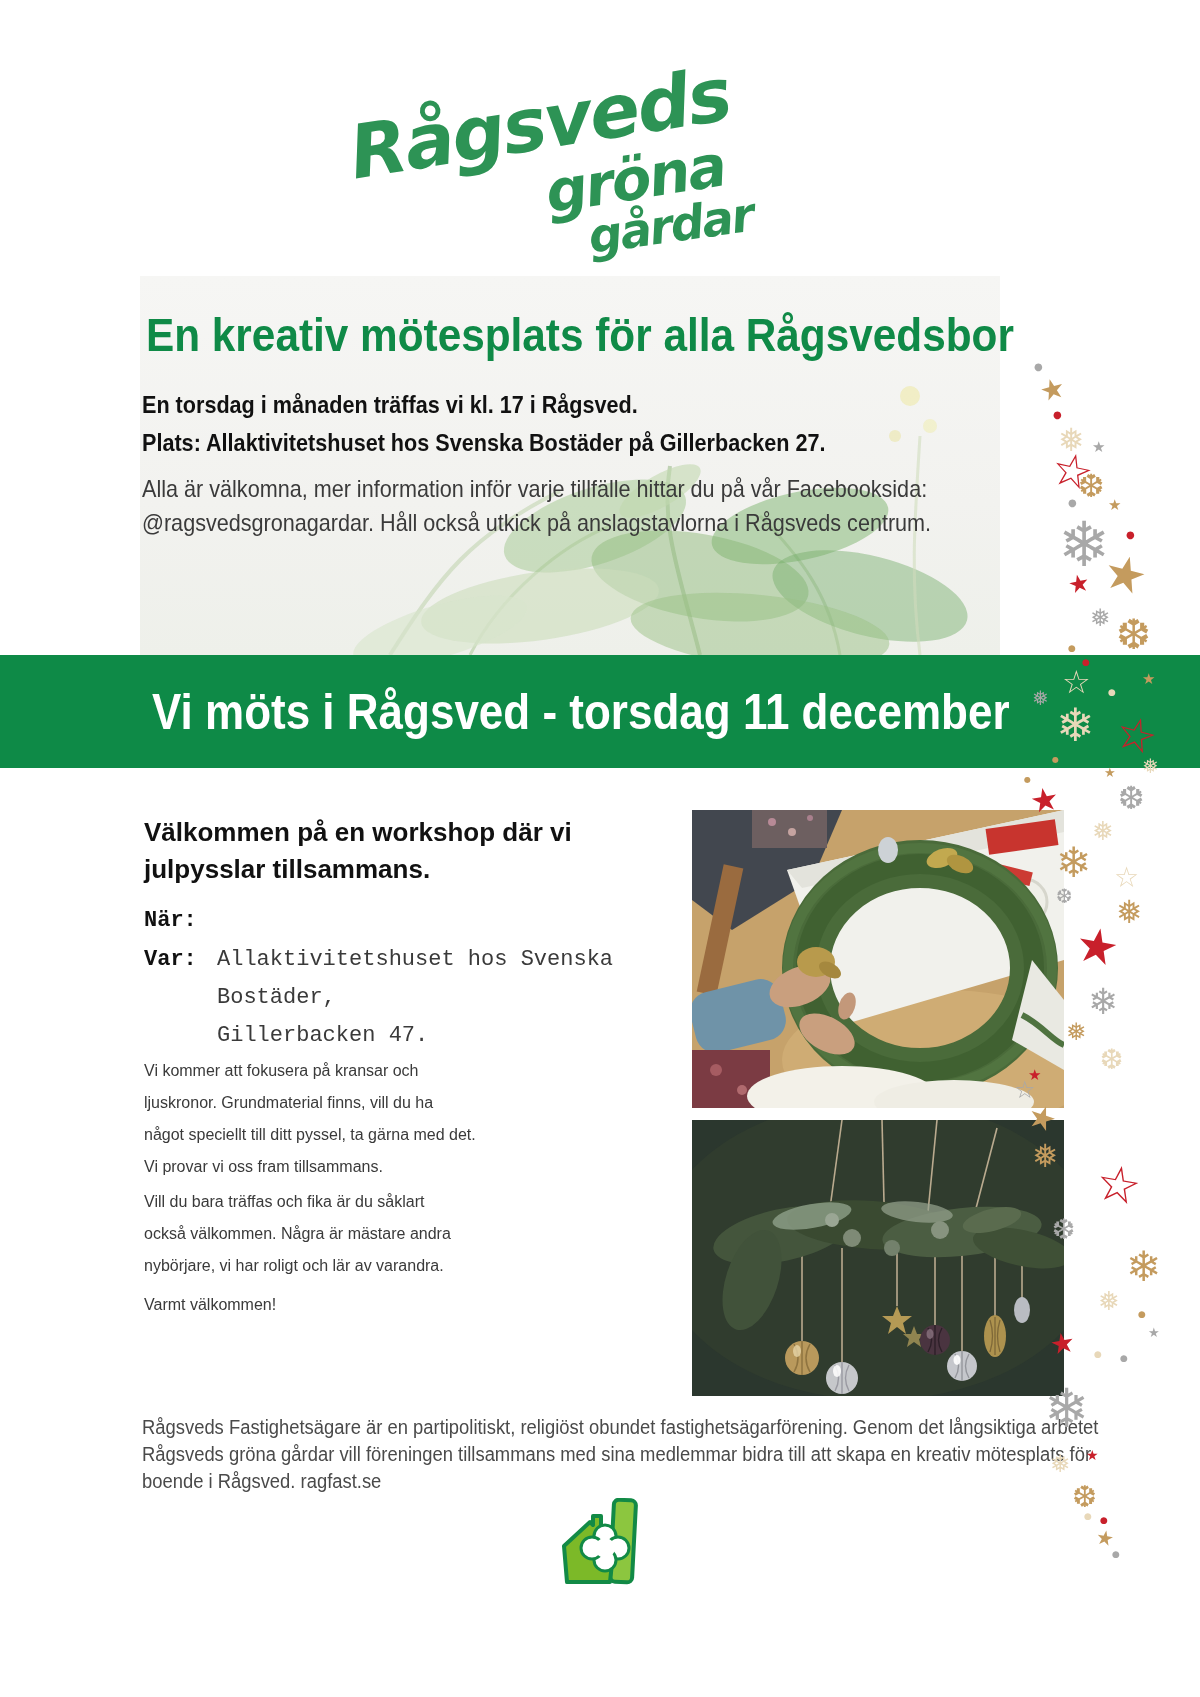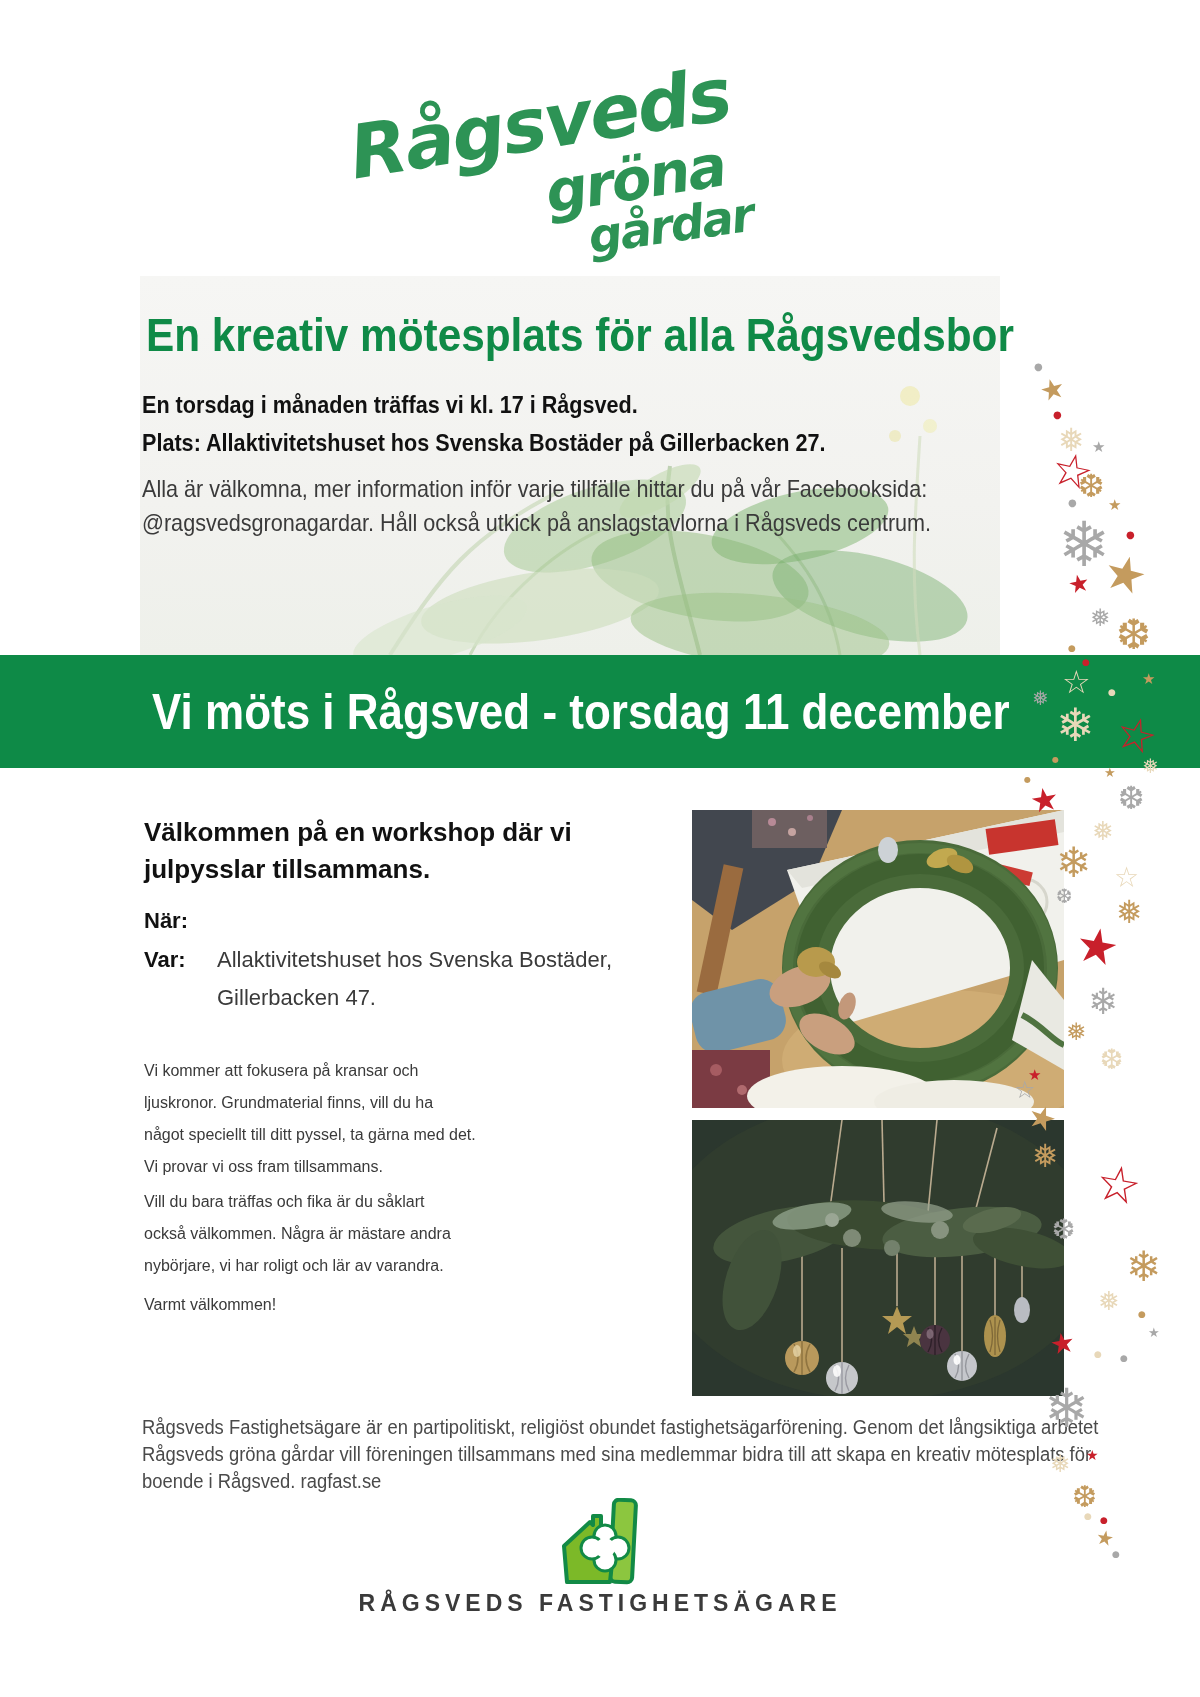--- a/index.html
+++ b/index.html
@@ -23,21 +23,21 @@
               line-height:34px;transform:scaleX(0.9);transform-origin:0 0;white-space:pre-line;}
 
   
   .banner{left:0;top:655px;width:1200px;height:113px;background:#0E8A47;z-index:1;}
   .banner-title{left:152px;top:682px;font-size:50px;font-weight:bold;color:#ffffff;line-height:1.2;
                 transform:scaleX(0.88);transform-origin:0 0;white-space:nowrap;z-index:2;}
 
   
   .ws-heading{left:144px;top:814px;font-size:26px;font-weight:bold;color:#111;line-height:37px;}
   .schedule{left:144px;top:902px;width:540px;}
-  .sched-row{display:flex;margin-bottom:1px;}
+  .sched-row{display:flex;margin-bottom:1px;font-family:Liberation Mono, monospace;}
   .sched-label{width:73px;font-size:22px;font-weight:bold;color:#111;line-height:38px;flex:none;}
   .sched-value{font-size:22px;color:#3a3a3a;line-height:38px;}
   .para{left:144px;font-size:16px;color:#3a3a3a;line-height:32px;width:560px;}
 
   
   .photo{z-index:2;}
   .photo svg{display:block;}
 
   
   .deco-layer{left:0;top:0;width:1200px;height:1697px;z-index:5;pointer-events:none;}
@@ -219,21 +219,20 @@
       <path d="M14 48 L40 24 L43 27 L43 18 L51 18 L51 30 L64 46 L60 84 L17 84 Z" fill="#7CB928" stroke="#128a46" stroke-width="4" stroke-linejoin="round"></path>
       <g fill="#ffffff" stroke="#128a46" stroke-width="3">
         <circle cx="55" cy="38" r="11"></circle>
         <circle cx="68" cy="50" r="11"></circle>
         <circle cx="55" cy="62" r="11"></circle>
         <circle cx="42" cy="50" r="11"></circle>
         <circle cx="55" cy="50" r="10" stroke="none"></circle>
       </g>
     </svg>
   </div>
-  <div class="abs org-name">RÅGSVEDS FASTIGHETSÄGARE</div>
 
   <div class="abs deco-layer">
       <span class="deco" style="left: 1034px; top: 362px; font-size: 10px; color: rgb(168, 168, 168);">●</span>
       <span class="deco" style="left: 1040px; top: 376px; font-size: 28px; color: rgb(196, 155, 94); transform: rotate(-15deg);">★</span>
       <span class="deco" style="left: 1053px; top: 410px; font-size: 10px; color: rgb(200, 32, 43);">●</span>
       <span class="deco" style="left: 1058px; top: 424px; font-size: 32px; color: rgb(232, 216, 185);">❅</span>
       <span class="deco" style="left: 1052px; top: 448px; font-size: 46px; color: rgb(200, 32, 43); transform: rotate(12deg);">☆</span>
       <span class="deco" style="left: 1092px; top: 440px; font-size: 15px; color: rgb(168, 168, 168);">★</span>
       <span class="deco" style="left: 1078px; top: 470px; font-size: 32px; color: rgb(196, 155, 94);">❆</span>
       <span class="deco" style="left: 1068px; top: 498px; font-size: 10px; color: rgb(168, 168, 168);">●</span>

